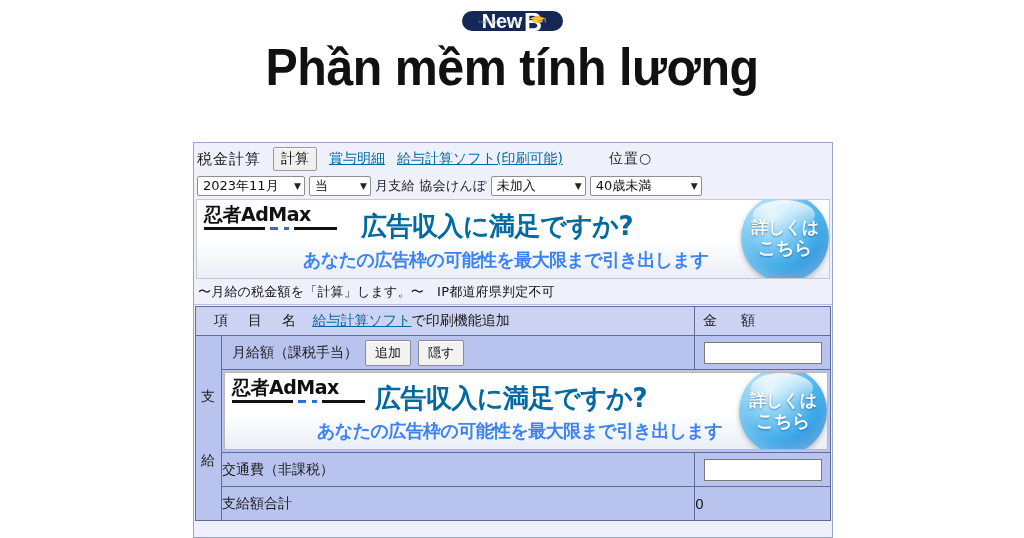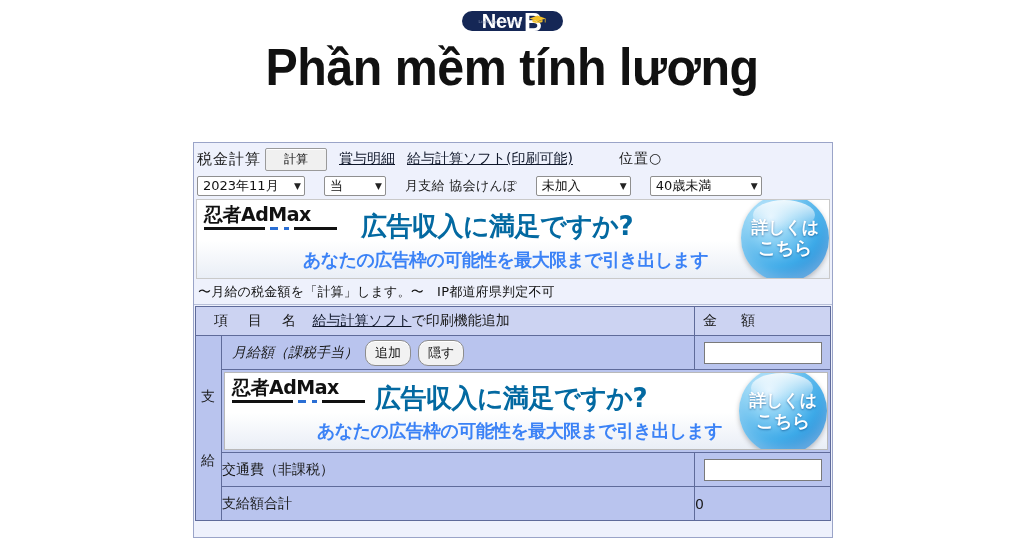--- a/index.html
+++ b/index.html
@@ -45,33 +45,33 @@
     font-family:"DejaVu Sans","Liberation Sans",sans-serif;
     overflow:hidden;
   }
 
   .toolbar-row{
     display:flex;align-items:center;height:28px;padding:2px 0 0 3px;
     font-size:15px;color:#1a1a1a;gap:0;
   }
   .tb-label{letter-spacing:1px;}
   .btn-calc{
-    margin-left:4px;background:#f0f0f0;border:1px solid #9a9a9a;
-    border-radius:2px;padding:2px 18px;font-size:12px;color:#111;
+    margin-left:12px;background:#f0f0f0;border:1px solid #9a9a9a;
+    border-radius:2px;padding:2px 7px;font-size:14px;color:#111;
     box-shadow:inset 0 1px 0 #ffffff;
   }
   .tb-link{
-    color:#0f172a;text-decoration:underline;font-size:14px;
+    color:#0369a1;text-decoration:underline;font-size:14px;
     margin-left:12px;white-space:nowrap;
   }
   .tb-pos{margin-left:46px;font-size:14px;color:#1a1a1a;letter-spacing:1px;}
 
   .select-row{
     display:flex;align-items:center;height:25px;padding-left:3px;
-    font-size:13px;color:#1a1a1a;gap:19px;
+    font-size:13px;color:#1a1a1a;gap:4px;
   }
   .sel{
     background:#ffffff;border:1px solid #8f8f8f;border-radius:2px;
     height:20px;display:flex;align-items:center;
     padding:0 3px 0 5px;font-size:13px;color:#111;box-sizing:border-box;
   }
   .sel .sel-val{white-space:nowrap;}
   .sel .caret{margin-left:auto;padding-left:6px;font-size:9px;color:#222;}
   .sel-month{width:108px;}
   .sel-toki{width:62px;}
@@ -148,23 +148,23 @@
 
   .side-cell{
     text-align:center;vertical-align:middle;font-size:14px;color:#1a1a1a;
     line-height:4.6;letter-spacing:1px;
   }
   .side-cell span{display:block;}
 
   .row-h{height:34px;}
   .cell-pad{padding-left:10px;}
   .item-line{display:flex;align-items:center;gap:7px;padding-left:10px;}
-  .item-label{white-space:nowrap;font-size:14px;font-style:italic;}
+  .item-label{white-space:nowrap;font-size:14px;}
   .mini-btn{
-    background:#f2f2f2;border:1px solid #8d8d8d;border-radius:10px;
+    background:#f2f2f2;border:1px solid #8d8d8d;border-radius:2px;
     font-size:13px;color:#111;padding:3px 9px;
     box-shadow:inset 0 1px 0 #ffffff;
   }
   .txtbox{
     width:118px;height:22px;background:#ffffff;border:1px solid #7a7a7a;
     box-sizing:border-box;margin:4px auto;display:block;
   }
   .total-cell{
     background:#e7ecfd;padding-left:5px;font-size:14px;color:#1a1a1a;
   }

